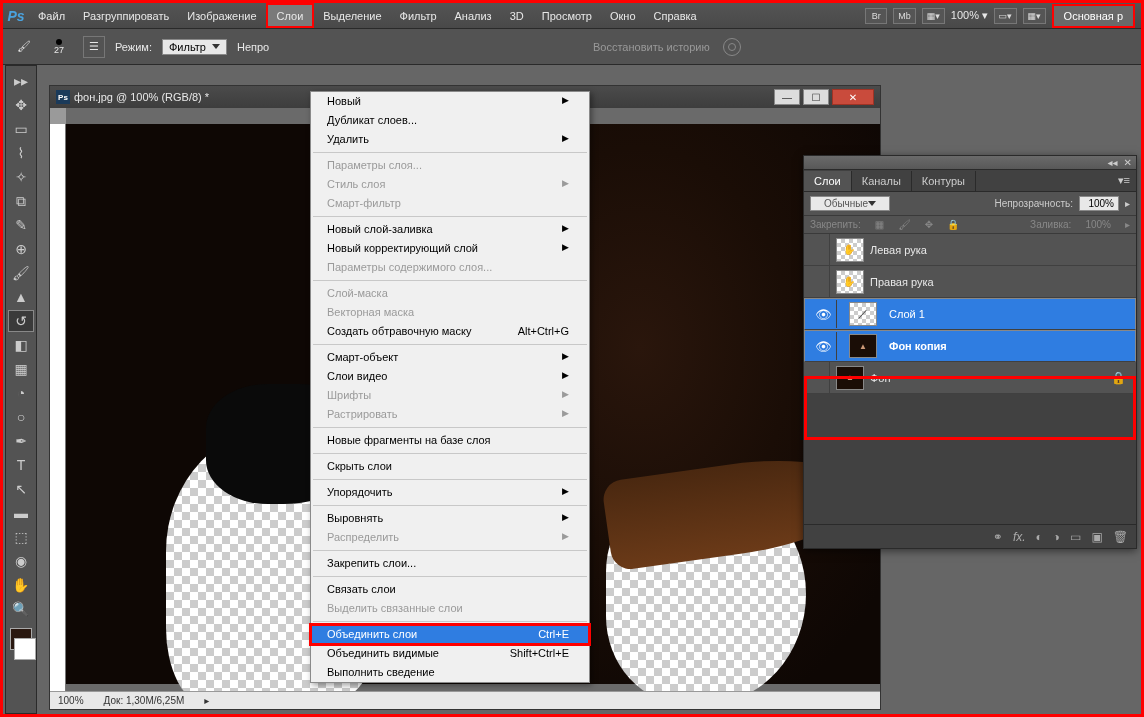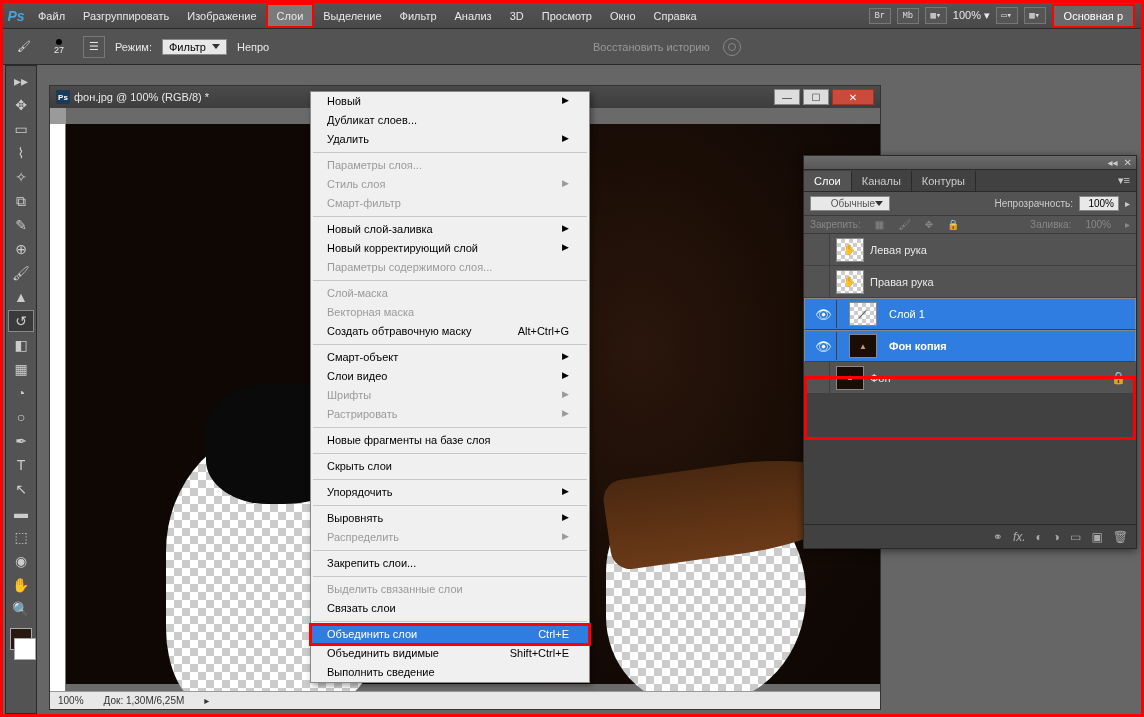--- a/index.html
+++ b/index.html
@@ -2,21 +2,21 @@
 <html><head>
 <meta charset="utf-8">
 <style>
 * { box-sizing: border-box; margin: 0; padding: 0; user-select: none; }
 body { font-family: "Segoe UI", Tahoma, sans-serif; font-size: 11px; background: #666; width: 1144px; height: 717px; overflow: hidden; position: relative; border: 3px solid #ff0000; }
 .menubar { background: linear-gradient(#545454,#494949); height: 26px; display: flex; align-items: center; color: #e8e8e8; border-bottom: 1px solid #2a2a2a; }
 .ps-logo { width: 26px; height: 26px; display: flex; align-items: center; justify-content: center; font-family: Arial; font-weight: bold; font-size: 14px; color: #4aa3df; font-style: italic; }
 .menu-item { padding: 0 9px; height: 100%; display: flex; align-items: center; cursor: default; }
 .menu-item.hl { border: 2px solid #ff0000; background: #7a7a7a; }
 .menubar .right { margin-left: auto; display: flex; align-items: center; gap: 6px; padding-right: 6px; }
-.mb-btn { border: 1px solid #777; background: #555; color: #ddd; font-size: 9px; padding: 2px 4px; min-width: 22px; text-align: center; font-family: Liberation Mono, monospace; }
+.mb-btn { border: 1px solid #777; background: #555; color: #ddd; font-size: 9px; padding: 2px 4px; min-width: 22px; text-align: center; }
 .zoom { color: #e8e8e8; }
 .main-label { background: #696969; color: #fff; padding: 4px 10px; border: 2px solid #ff0000; }
 
 .optbar { height: 36px; background: #535353; border-bottom: 1px solid #2a2a2a; display: flex; align-items: center; padding: 0 10px; gap: 10px; color: #e8e8e8; position: relative; }
 .brush-ico { width: 22px; height: 22px; background: #535353; display: flex; align-items: center; justify-content: center; }
 .brush-dot { width: 28px; height: 20px; display: flex; flex-direction: column; align-items: center; justify-content: center; }
 .small { font-size: 9px; }
 .sel { background: #e8e8e8; color: #000; border: 1px solid #888; padding: 1px 6px; display: inline-flex; align-items: center; gap: 6px; }
 .tri { width: 0; height: 0; border-left: 4px solid transparent; border-right: 4px solid transparent; border-top: 5px solid #333; }
 .opt-target { width: 18px; height: 18px; border: 1px solid #888; border-radius: 50%; position: relative; }
@@ -70,21 +70,21 @@
 .dd-sep { height: 1px; background: #c8c8c8; margin: 3px 2px; }
 .dd-item .sc { color: inherit; font-size: 11px; }
 
 .panel { position: absolute; right: 4px; top: 90px; width: 334px; background: #535353; border: 1px solid #2a2a2a; z-index: 50; box-shadow: 0 2px 8px rgba(0,0,0,.5); }
 .panel .ptitle { height: 14px; background: linear-gradient(#6a6a6a,#585858); border-bottom: 1px solid #2a2a2a; display: flex; justify-content: flex-end; align-items: center; padding: 0 4px; color: #ccc; font-size: 10px; gap: 6px; }
 .ptabs { height: 22px; background: #414141; display: flex; align-items: flex-end; border-bottom: 1px solid #2a2a2a; }
 .ptab { padding: 4px 10px; color: #ccc; font-size: 11px; background: #414141; border-right: 1px solid #2a2a2a; }
 .ptab.active { background: #535353; color: #fff; }
 .pcontrols { display: flex; align-items: center; padding: 4px 6px; gap: 6px; color: #ccc; font-size: 10px; border-bottom: 1px solid #3a3a3a; }
 .pcontrols .fld { background: #e8e8e8; color: #000; padding: 1px 4px; border: 1px solid #888; width: 40px; text-align: right; }
-.pcontrols .blend { background: #e8e8e8; color: #555; padding: 1px 6px; border: 1px solid #888; width: 80px; display: flex; justify-content: flex-end; align-items: center; }
+.pcontrols .blend { background: #e8e8e8; color: #555; padding: 1px 6px; border: 1px solid #888; width: 80px; display: flex; justify-content: center; align-items: center; }
 .plock { display: flex; align-items: center; padding: 3px 6px; gap: 14px; color: #888; font-size: 10px; border-bottom: 1px solid #3a3a3a; }
 
 .layers { }
 .layer { display: flex; align-items: center; height: 32px; border-bottom: 1px solid #404040; color: #e8e8e8; font-size: 11px; }
 .layer.sel { background: #2f7de1; color: #fff; }
 .eye { width: 26px; height: 100%; display: flex; align-items: center; justify-content: center; border-right: 1px solid #404040; font-size: 13px; }
 .thumb { width: 28px; height: 24px; margin: 0 6px; border: 1px solid #888; background: #fff; display: flex; align-items: center; justify-content: center; font-size: 14px; overflow: hidden; }
 .thumb.checker { background:
     linear-gradient(45deg,#ccc 25%,transparent 25%,transparent 75%,#ccc 75%),
     linear-gradient(45deg,#ccc 25%,transparent 25%,transparent 75%,#ccc 75%),
@@ -292,25 +292,25 @@
       </div>
       <div class="dd-item disabled">
         <span>Распределить</span>
         <span class="arrow">▶</span>
       </div>
       <div class="dd-sep"></div>
       <div class="dd-item">
         <span>Закрепить слои...</span>
       </div>
       <div class="dd-sep"></div>
+      <div class="dd-item">
+        <span>Связать слои</span>
+      </div>
       <div class="dd-item disabled">
         <span>Выделить связанные слои</span>
-      </div>
-      <div class="dd-item">
-        <span>Связать слои</span>
       </div>
       <div class="dd-sep"></div>
       <div class="dd-item hl">
         <span>Объединить слои</span>
         <span class="sc">Ctrl+E</span>
       </div>
       <div class="dd-item">
         <span>Объединить видимые</span>
         <span class="sc">Shift+Ctrl+E</span>
       </div>

